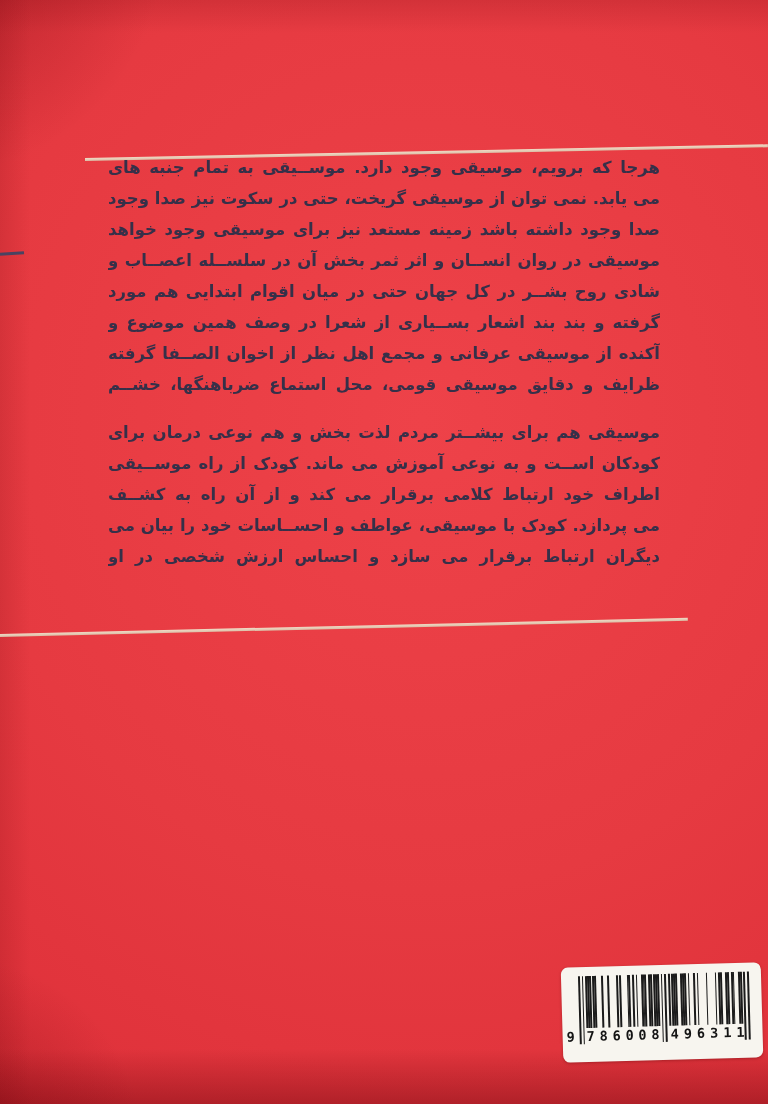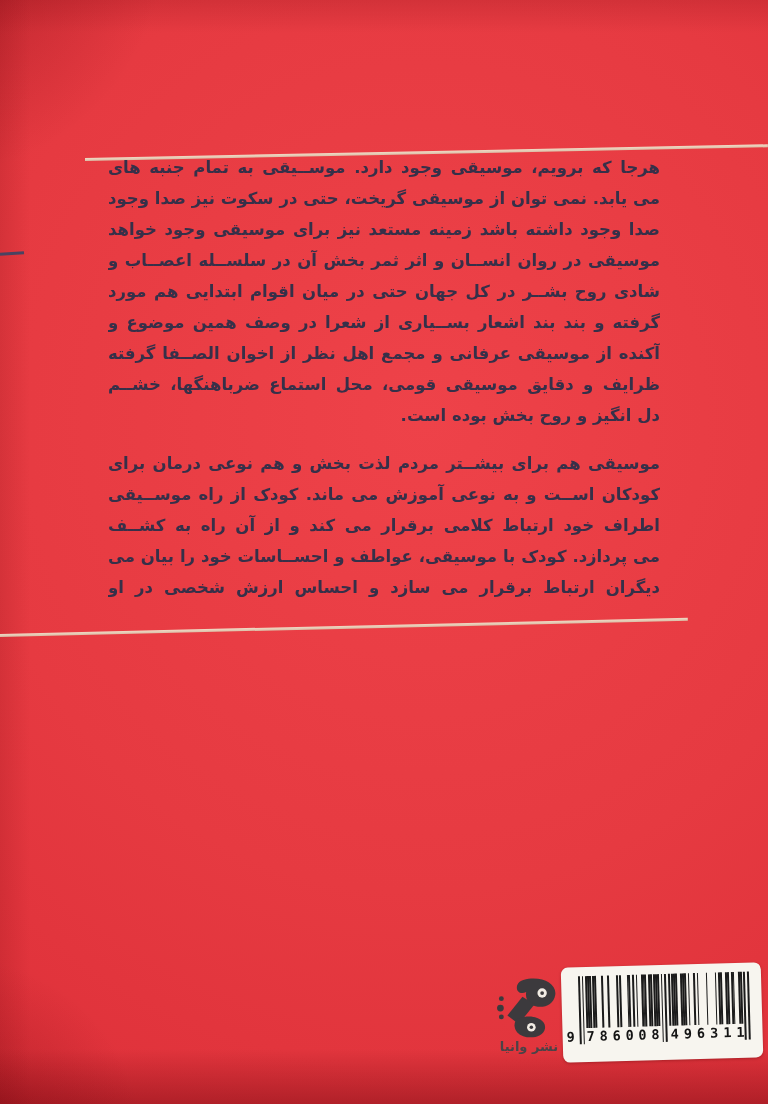--- a/index.html
+++ b/index.html
@@ -58,52 +58,32 @@
   <div class="text-block">
     <div class="para">
         <div class="line">هرجا که برویم، موسیقی وجود دارد. موســیقی به تمام جنبه های زندگی راه</div>
         <div class="line">می یابد. نمی توان از موسیقی گریخت، حتی در سکوت نیز صدا وجود دارد. هرجا</div>
         <div class="line">صدا وجود داشته باشد زمینه مستعد نیز برای موسیقی وجود خواهد داشت. تأثیر</div>
         <div class="line">موسیقی در روان انســان و اثر ثمر بخش آن در سلســله اعصــاب و ایجاد طراوت و</div>
         <div class="line">شادی روح بشــر در کل جهان حتی در میان اقوام ابتدایی هم مورد بررسی قرار</div>
         <div class="line">گرفته و بند بند اشعار بســیاری از شعرا در وصف همین موضوع و خلوتکده عرفا،</div>
         <div class="line">آکنده از موسیقی عرفانی و مجمع اهل نظر از اخوان الصــفا گرفته تا آشنایان به</div>
         <div class="line">ظرایف و دقایق موسیقی قومی، محل استماع ضرباهنگها، خشــم آهنگها و نغمه</div>
-        <div class="line last">دل انگیز و روح بخش بوده است.</div>
       </div>
     <div class="para">
         <div class="line">موسیقی هم برای بیشــتر مردم لذت بخش و هم نوعی درمان برای برخی از</div>
         <div class="line">کودکان اســت و به نوعی آموزش می ماند. کودک از راه موســیقی با دنیای</div>
         <div class="line">اطراف خود ارتباط کلامی برقرار می کند و از آن راه به کشــف دنیای اطراف</div>
         <div class="line">می پردازد. کودک با موسیقی، عواطف و احســاسات خود را بیان می کند و با</div>
         <div class="line last">دیگران ارتباط برقرار می سازد و احساس ارزش شخصی در او تقویت می شود.</div>
       </div>
   </div>
 
   <div class="rule rule-bottom"></div>
 
-  <div class="publisher">
-    <svg width="72" height="60" viewBox="0 0 72 64" aria-hidden="true">
-      <g fill="#3c3a3d">
-        <path d="M30 2 C48 -3 66 5 64 18 C62 30 48 34 38 28 C34 25.5 32 20 33 15 C26 18 21.5 13.5 23.5 7.5 C24.6 4.4 27 2.8 30 2 Z"></path>
-        <polygon points="29,20 42,28 25,49 13,40"></polygon>
-        <path d="M23 44 C37 37 55 43 53 54 C51 64.5 31.5 66.5 23.5 58 C19.8 54 19.5 47.8 23 44 Z"></path>
-        <circle cx="6.5" cy="22" r="2.6"></circle>
-        <circle cx="5.5" cy="32" r="3.6"></circle>
-        <circle cx="6.5" cy="41.5" r="2.6"></circle>
-      </g>
-      <g>
-        <circle cx="50" cy="16" r="5" fill="#f2ece4"></circle>
-          <circle cx="50" cy="16" r="2" fill="#3c3a3d"></circle>
-        <circle cx="38.5" cy="52.5" r="4.6" fill="#f2ece4"></circle>
-          <circle cx="38.5" cy="52.5" r="1.9" fill="#3c3a3d"></circle>
-      </g>
-    </svg>
-    <div class="publisher-name">نشر وانیا</div>
-  </div>
 
   <div class="barcode-label">
     <div class="bars">
         <div class="m bar tall"></div>
         <div class="m tall"></div>
         <div class="m bar tall"></div>
         <div class="m"></div>
         <div class="m bar"></div>
         <div class="m bar"></div>
         <div class="m bar"></div>

